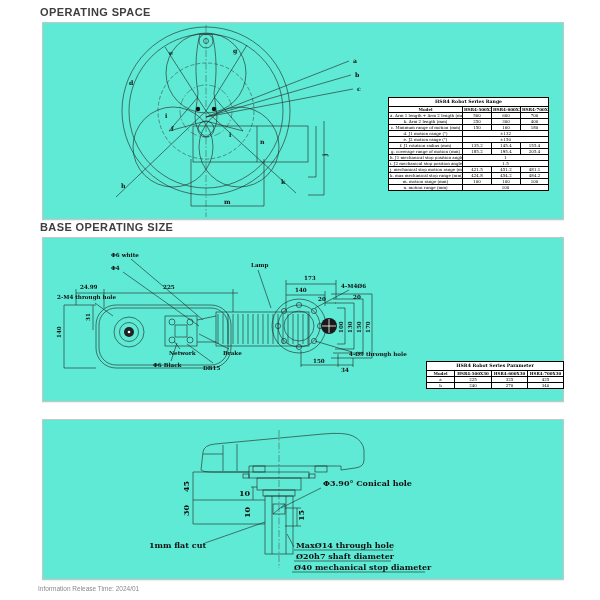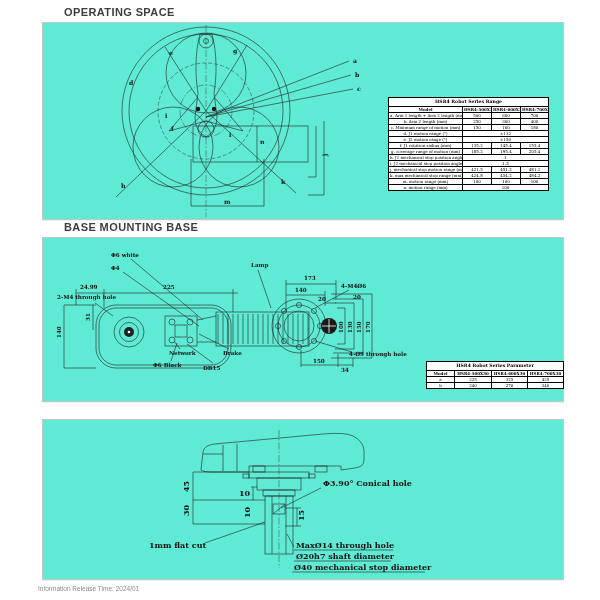--- a/index.html
+++ b/index.html
@@ -1,19 +1,19 @@
 <!DOCTYPE html>
 <html><head>
 <meta charset="utf-8">
 <style>
   html,body{margin:0;padding:0;background:#fff;}
   #page{position:relative;width:600px;height:600px;background:#ffffff;overflow:hidden;
         font-family:"Liberation Sans",sans-serif;}
   .sec-title{position:absolute;left:40px;font-size:11px;font-weight:bold;color:#3e3e3e;
-             letter-spacing:.4px;margin-left:24px;}
+             letter-spacing:.4px;}
   .panel{position:absolute;left:42px;width:520px;border:1px solid #c6c6c6;background:#5eead4;
          box-shadow:0 1px 1px rgba(0,0,0,.06);}
   svg{position:absolute;}
   svg text{font-family:"DejaVu Serif",serif;fill:#111;}
   .dl{font-size:5.6px;font-weight:bold;}
   .ll{font-size:6.2px;font-weight:bold;}
   .bigl{font-size:8px;font-weight:bold;}
   .thin{stroke:#222;stroke-width:.6;fill:none;}
   .dash{stroke:#333;stroke-width:.5;fill:none;stroke-dasharray:4 2;}
   .cl{stroke:#444;stroke-width:.5;fill:none;stroke-dasharray:7 2 1.5 2;}
@@ -174,21 +174,21 @@
         <td>100</td>
       </tr>
       <tr>
         <td>n. motion range (mm)</td>
         <td colspan="3">100</td>
       </tr>
     </tbody>
       </table>
   </div>
 
-  <div class="sec-title" style="top:221px">BASE MOUNTING BASE</div>
+  <div class="sec-title" style="top:221px">BASE OPERATING SIZE</div>
 
   <div class="panel" style="top:237px;height:163px">
 
     <svg style="left:10px;top:8px" width="385" height="146" viewBox="0 0 385 146">
 
       <rect class="thin" x="43" y="59" width="135" height="63" rx="20"></rect>
       <rect class="thin" x="46" y="62" width="129" height="57" rx="17"></rect>
 
       <circle class="thin" cx="76" cy="86" r="15"></circle>
       <circle class="thin" cx="76" cy="86" r="9.5"></circle>

